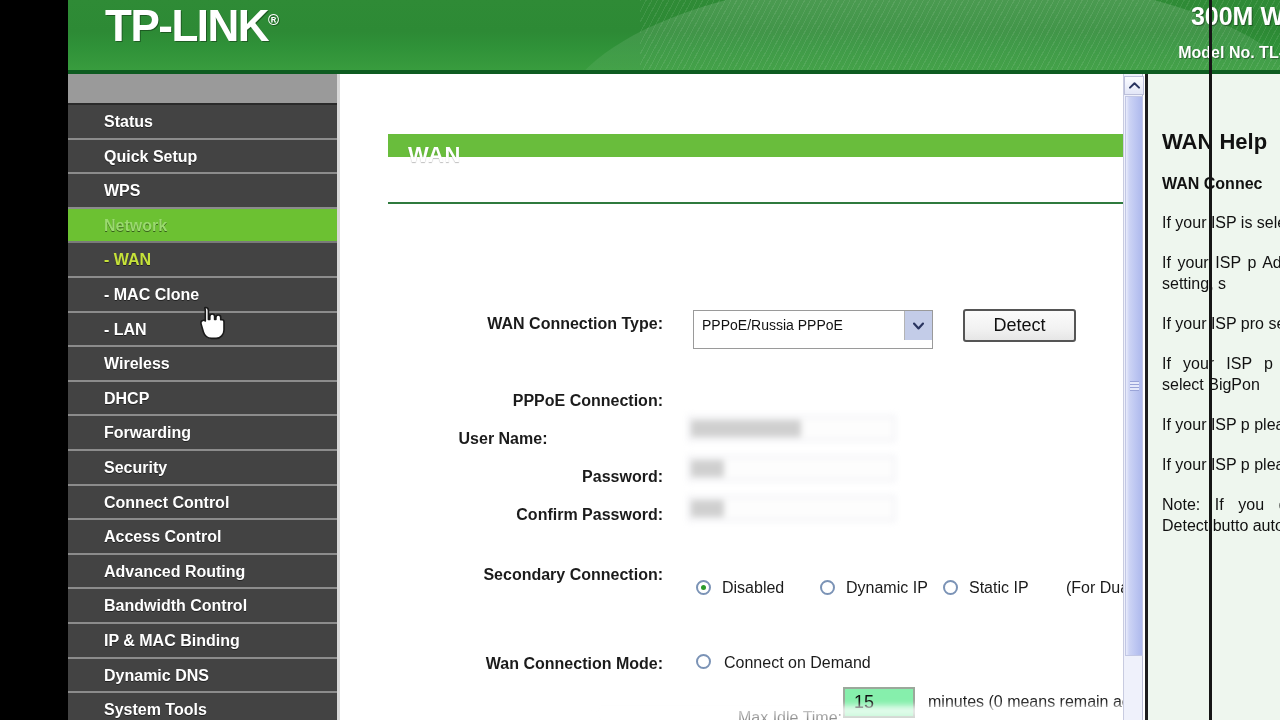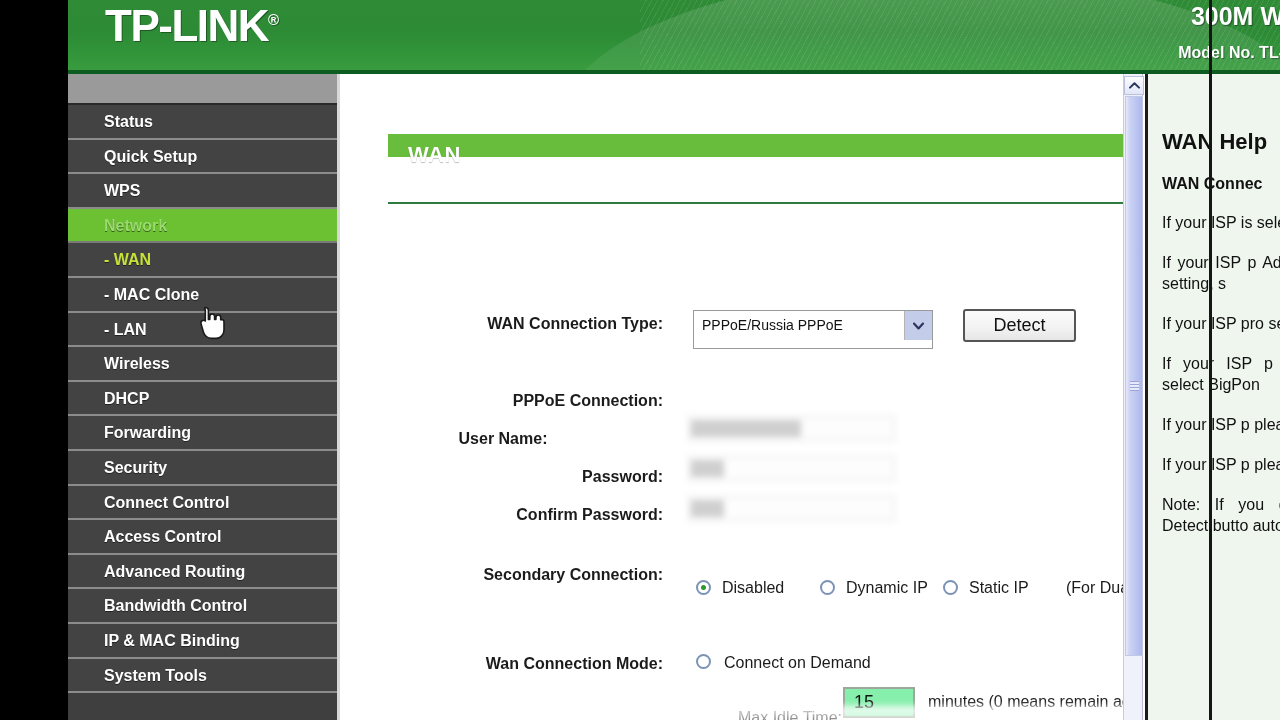--- a/index.html
+++ b/index.html
@@ -429,20 +429,21 @@
             <div class="menu-item sub"><span>- LAN</span></div>
             <div class="menu-item"><span>Wireless</span></div>
             <div class="menu-item"><span>DHCP</span></div>
             <div class="menu-item"><span>Forwarding</span></div>
             <div class="menu-item"><span>Security</span></div>
             <div class="menu-item"><span>Connect Control</span></div>
             <div class="menu-item"><span>Access Control</span></div>
             <div class="menu-item"><span>Advanced Routing</span></div>
             <div class="menu-item"><span>Bandwidth Control</span></div>
             <div class="menu-item"><span>IP &amp; MAC Binding</span></div>
+            <div class="menu-item"><span>Dynamic DNS</span></div>
             <div class="menu-item"><span>System Tools</span></div>
           </div>
       </div>
 
       <div class="cursor">
         <svg width="26" height="34" viewBox="0 0 26 34">
           <path d="M6.5 1.5 C8.2 1.5 9.4 2.8 9.4 4.4 L9.4 13.5 L10.8 13.5 L10.8 10.5 C10.8 9.1 11.9 8 13.2 8 C14.6 8 15.6 9.1 15.6 10.5 L15.6 13.5 L16.9 13.5 L16.9 11.4 C16.9 10.1 18 9 19.3 9 C20.6 9 21.7 10.1 21.7 11.4 L21.7 13.8 L23 13.8 C24.1 13.8 25 14.7 25 15.8 L25 24 C25 28.5 21.6 32.4 17.1 32.4 L12.6 32.4 C8.6 32.4 5.4 29.4 4.4 26 L2 17.6 C1.6 16.2 2.4 14.8 3.8 14.4 C4.7 14.1 5.6 14.4 6.3 15 L6.3 4.4 C6.3 2.8 4.9 1.5 6.5 1.5 Z" fill="#ffffff" stroke="#1a1a1a" stroke-width="1.6" stroke-linejoin="round"></path>
         </svg>
       </div>
 

